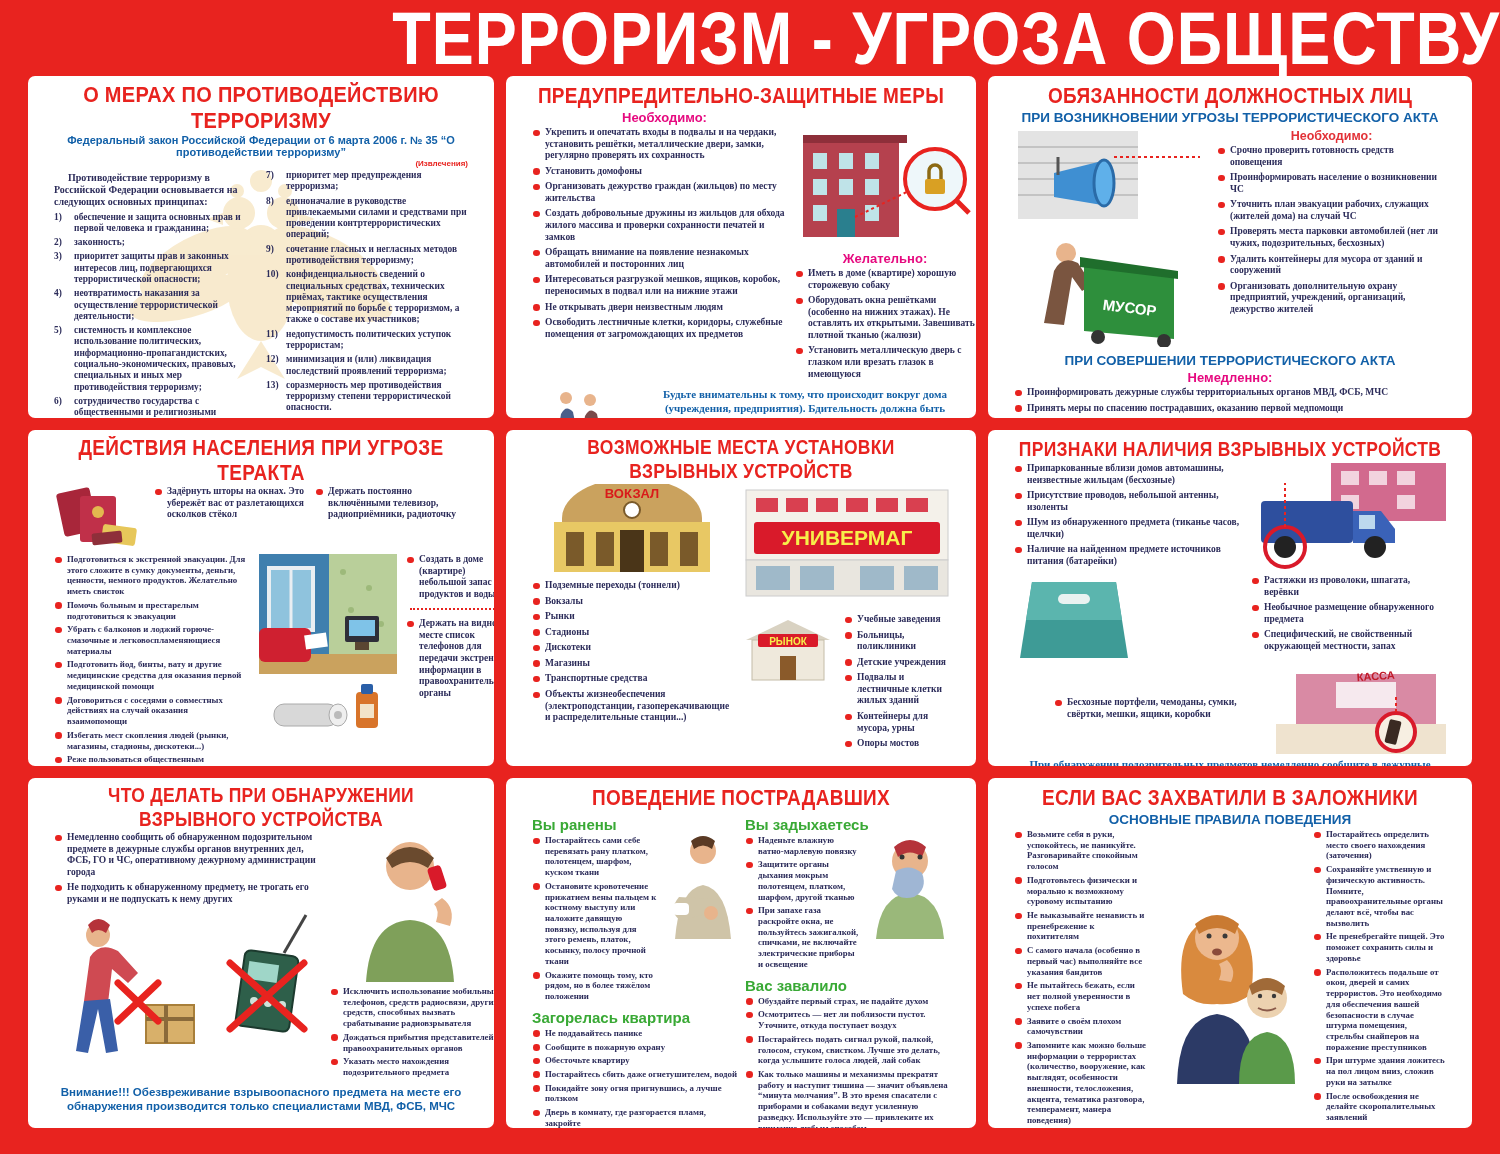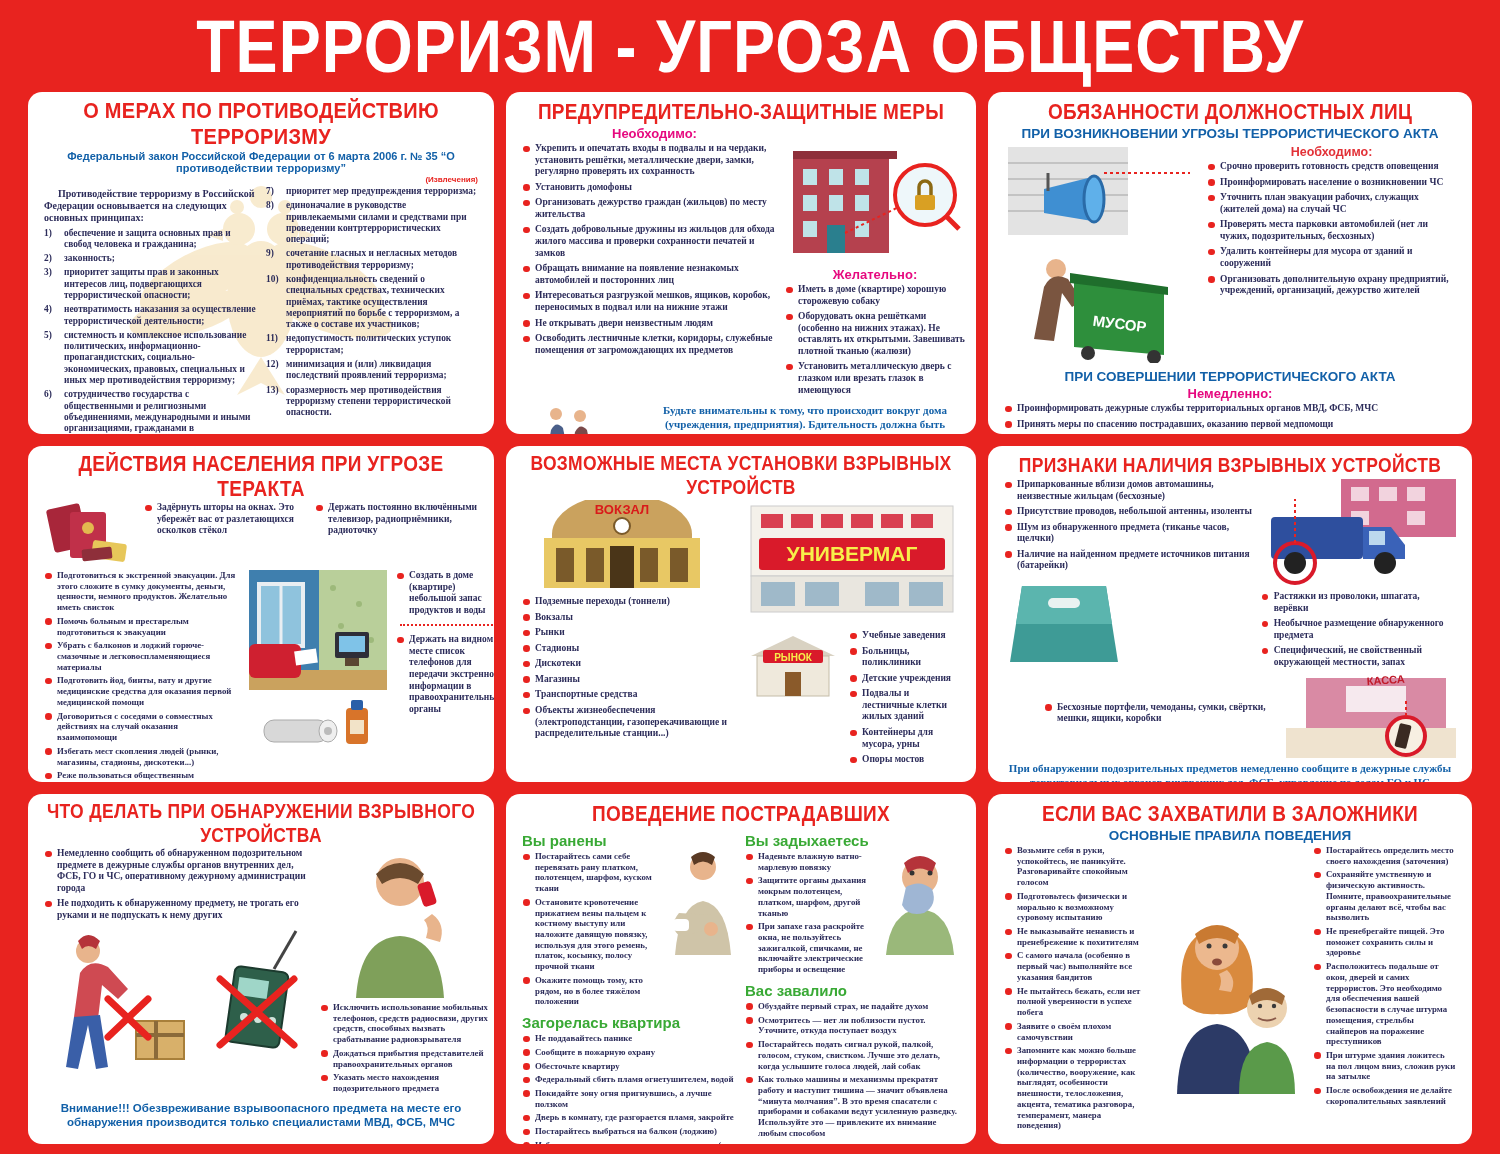--- a/index.html
+++ b/index.html
@@ -2,24 +2,24 @@
 <html><head>
 <meta charset="utf-8">
 <style>
   :root{
     --red:#e8231f; --blue:#1260a8; --magenta:#e6097f; --green:#39a935;
     --text:#2c2c5a; --gold:#eccf8e;
   }
   *{box-sizing:border-box}
   html,body{margin:0;padding:0}
   body{width:1500px;height:1154px;background:var(--red);font-family:"Liberation Sans",sans-serif;overflow:hidden}
-  .header{height:92px;display:flex;align-items:center;justify-content:center}
+  .header{height:76px;display:flex;align-items:center;justify-content:flex-end}
   .header h1{margin:0;color:#fff;font-size:63px;font-weight:bold;letter-spacing:1px;transform:scaleY(1.18);white-space:nowrap}
   .grid{display:grid;grid-template-columns:466px 470px 484px;grid-template-rows:342px 336px 350px;gap:12px;padding:0 28px}
-  .panel{background:#fff;border-radius:14px;position:relative;overflow:hidden;padding:6px 16px}
+  .panel{background:#fff;border-radius:7px;position:relative;overflow:hidden;padding:6px 26px}
   .ptitle{color:var(--red);font-weight:bold;text-align:center;letter-spacing:.3px;margin:3px 0 3px;transform:scaleY(1.12)}
   .t20{font-size:20px}.t19{font-size:19px}.t18{font-size:17.5px}
   .h-blue{color:var(--blue);font-weight:bold;text-align:center;font-size:13.5px;margin:2px 0}
   .h-mag{color:var(--magenta);font-weight:bold;text-align:center;font-size:13px;margin:2px 0}
   .h-red{color:#e23137;font-weight:bold;text-align:center;font-size:12.5px;margin:2px 0}
   .h-green{color:var(--green);font-weight:bold;font-size:15px;margin:4px 0 2px}
   .law{color:var(--blue);font-weight:bold;text-align:center;font-size:11px;margin:1px 6px}
   .law-note{color:var(--red);text-align:right;font-size:8px;font-weight:bold;margin-bottom:2px}
   .intro{font:bold 10px/1.22 "Liberation Serif",serif;color:var(--text);text-indent:14px;margin:2px 0 3px}
   ul.blist{list-style:none;margin:0;padding:0}
@@ -70,21 +70,21 @@
     <h2 class="ptitle t20">О МЕРАХ ПО ПРОТИВОДЕЙСТВИЮ ТЕРРОРИЗМУ</h2>
     <div class="law">Федеральный закон Российской Федерации от 6 марта 2006 г. № 35 “О противодействии терроризму”</div>
     <div class="law-note">(Извлечения)</div>
     <div class="cols2">
       <div>
         <p class="intro">Противодействие терроризму в Российской Федерации основывается на следующих основных принципах:</p>
         <ul class="nlist">
 
         <li>
               <span class="n">1)</span>
-              <span class="t">обеспечение и защита основных прав и свобод человека и гражданина;</span>
+              <span class="t">обеспечение и защита основных прав и первой человека и гражданина;</span>
             </li>
             <li>
               <span class="n">2)</span>
               <span class="t">законность;</span>
             </li>
             <li>
               <span class="n">3)</span>
               <span class="t">приоритет защиты прав и законных интересов лиц, подвергающихся террористической опасности;</span>
             </li>
             <li>
@@ -526,21 +526,21 @@
             <rect x="8" y="68" width="16" height="12" rx="4" fill="#fff"></rect>
             <circle cx="46" cy="78" r="7" fill="#e8b48c"></circle>
           </svg>
         </div>
         <div class="h-green">Загорелась квартира</div>
         <ul class="blist small">
 
         <li>Не поддавайтесь панике</li>
             <li>Сообщите в пожарную охрану</li>
             <li>Обесточьте квартиру</li>
-            <li>Федеральный сбить пламя огнетушителем, водой</li>
+            <li>Постарайтесь сбить даже огнетушителем, водой</li>
             <li>Покидайте зону огня пригнувшись, а лучше ползком</li>
             <li>Дверь в комнату, где разгорается пламя, закройте</li>
             <li>Постарайтесь выбраться на балкон (лоджию)</li>
             <li>Избавьтесь от одежды с примесью синтетики (она быстро плавится и оставляет на теле язвы)</li>
           </ul>
       </div>
       <div style="flex:1">
         <div class="h-green">Вы задыхаетесь</div>
         <div class="flexrow">
           <ul class="blist small" style="flex:1">

